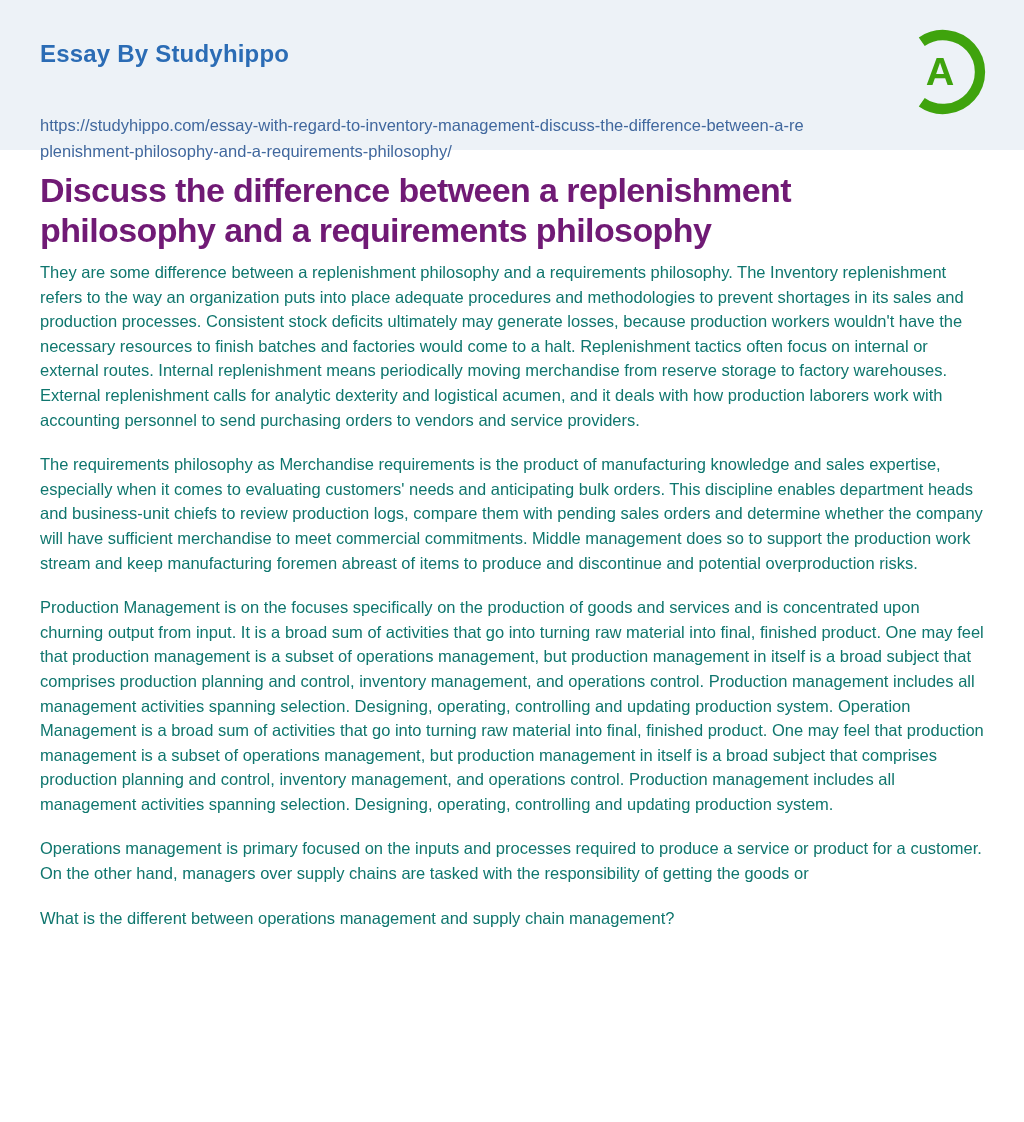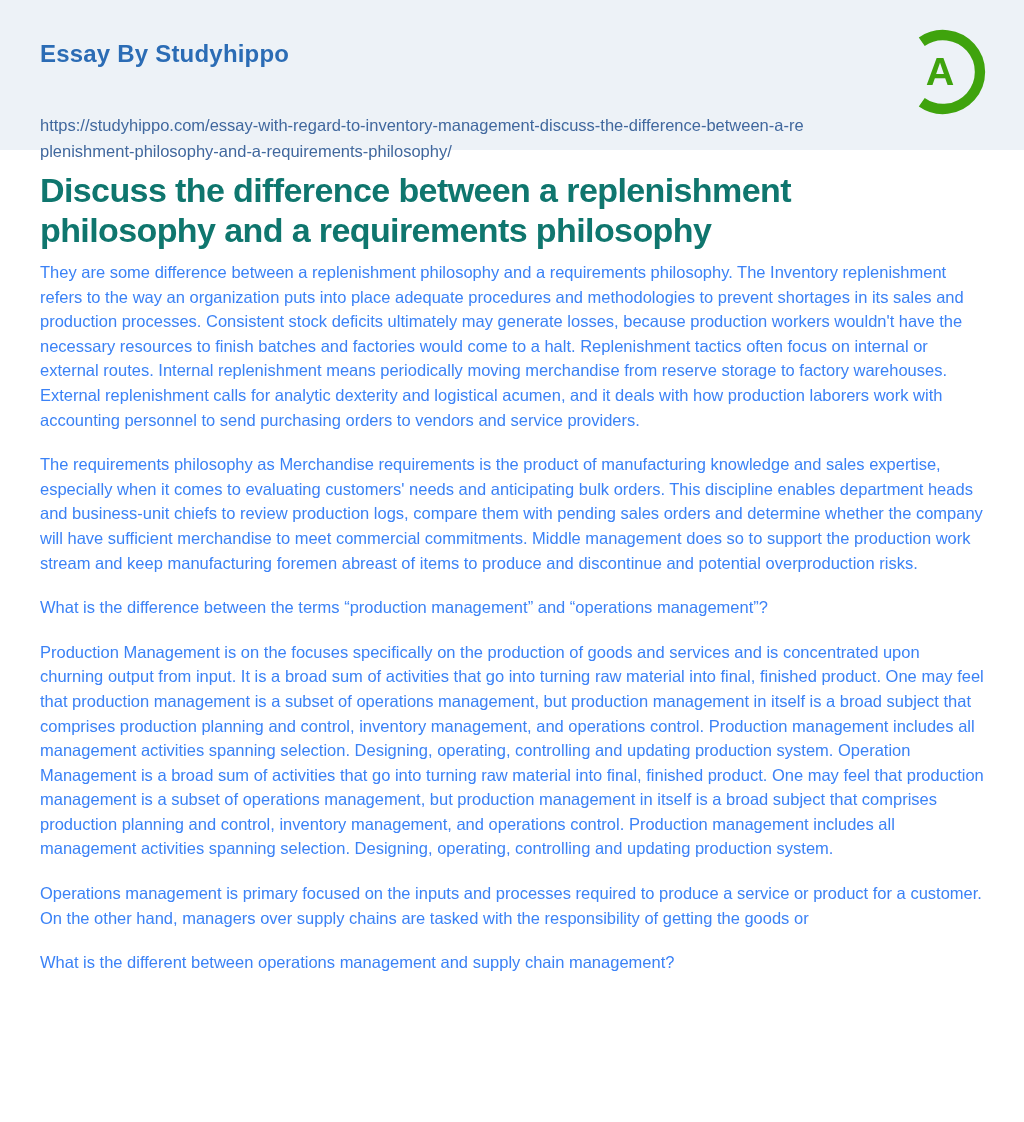--- a/index.html
+++ b/index.html
@@ -57,28 +57,28 @@
   
   .content {
     padding: 0 40px;
   }
   .essay-title {
     margin: 20px 0 10px 0;
     font-size: 34px;
     line-height: 40px;
     font-weight: 700;
     letter-spacing: -0.6px;
-    color: #0f766e;
+    color: #701a75;
     max-width: 930px;
   }
   .content p {
     margin: 0 0 20px 0;
     font-size: 16.5px;
     line-height: 24.6px;
-    color: #3b82f6;
+    color: #0f766e;
     max-width: 944px;
   }
 </style>
 </head>
 <body>
 
 <div class="page">
 
   <header class="site-header">
     <div class="header-text">
@@ -94,21 +94,20 @@
   </header>
 
   <main class="content">
     <h2 class="essay-title">Discuss the difference between a replenishment philosophy and a requirements philosophy</h2>
 
     <p>They are some difference between a replenishment philosophy and a requirements philosophy. The Inventory replenishment refers to the way an organization puts into place adequate procedures and methodologies to prevent shortages in its sales and production processes. Consistent stock deficits ultimately may generate losses, because production workers wouldn't have the necessary resources to finish batches and factories would come to a halt. Replenishment tactics often focus on internal or external routes. Internal replenishment means periodically moving merchandise from reserve storage to factory warehouses. External replenishment calls for analytic dexterity and logistical acumen, and it deals with how production laborers work with accounting personnel to send purchasing orders to vendors and service providers.</p>
 
     <p>The requirements philosophy as Merchandise requirements is the product of manufacturing knowledge and sales expertise, especially when it comes to evaluating customers' needs and anticipating bulk orders. This discipline enables department heads and business-unit chiefs to review production logs, compare them with pending sales orders and determine whether the company will have sufficient merchandise to meet commercial commitments. Middle management does so to support the production work stream and keep manufacturing foremen abreast of items to produce and discontinue and potential overproduction risks.</p>
 
 
-    <p>What is the difference between the terms “production management” and “operations management”?</p>
 
     <p>Production Management is on the focuses specifically on the production of goods and services and is concentrated upon churning output from input. It is a broad sum of activities that go into turning raw material into final, finished product. One may feel that production management is a subset of operations management, but production management in itself is a broad subject that comprises production planning and control, inventory management, and operations control. Production management includes all management activities spanning selection. Designing, operating, controlling and updating production system. Operation Management is a broad sum of activities that go into turning raw material into final, finished product. One may feel that production management is a subset of operations management, but production management in itself is a broad subject that comprises production planning and control, inventory management, and operations control. Production management includes all management activities spanning selection. Designing, operating, controlling and updating production system.</p>
 
     <p>Operations management is primary focused on the inputs and processes required to produce a service or product for a customer. On the other hand, managers over supply chains are tasked with the responsibility of getting the goods or</p>
 
     <p>What is the different between operations management and supply chain management?</p>
   </main>
 
 </div>
 

